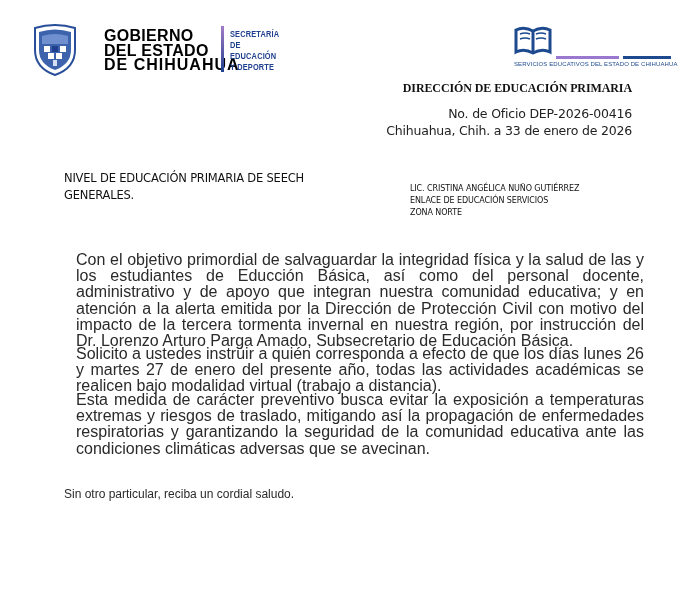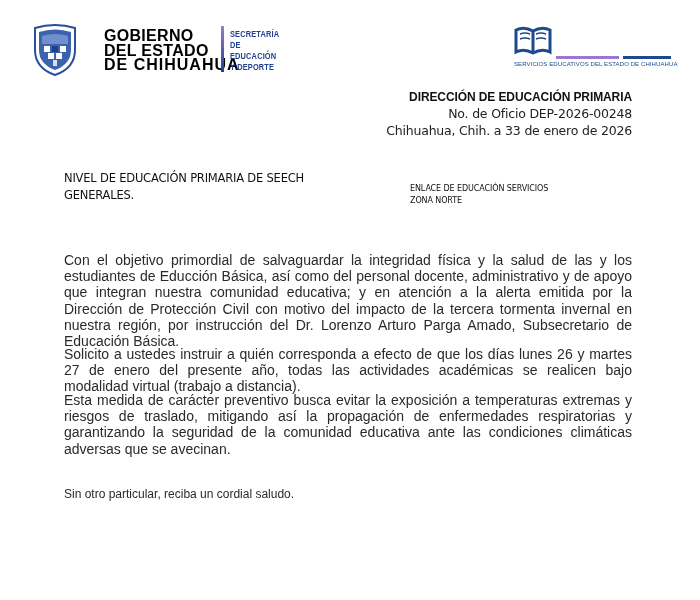--- a/index.html
+++ b/index.html
@@ -17,30 +17,30 @@
 
     
     .seech-logo { left: 514px; top: 22px; width: 160px; height: 50px; }
     .book-icon { position: absolute; left: 0; top: 4px; width: 38px; height: 30px; }
     .seech-word { position: absolute; left: 40px; top: -2px; font-family: "Liberation Sans", sans-serif; font-weight: bold; font-style: italic; font-size: 33px; color: #1d4a8f; letter-spacing: 0.5px; }
     .seech-bar-purple { position: absolute; left: 42px; top: 34px; width: 63px; height: 3px; background: #9a78cf; }
     .seech-bar-blue { position: absolute; left: 109px; top: 34px; width: 48px; height: 3px; background: #1d4a8f; }
     .seech-sub { position: absolute; left: 0; top: 39px; font-family: "Liberation Sans", sans-serif; font-size: 6px; color: #1d4a8f; white-space: nowrap; letter-spacing: 0.1px; }
 
     
-    .dir-title { right: 68px; top: 90px; font-family: Liberation Sans, sans-serif; font-weight: bold; font-size: 12px; color: #111; text-align: right; letter-spacing: -0.1px; }
+    .dir-title { right: 68px; top: 81px; font-family: Liberation Serif, serif; font-weight: bold; font-size: 12px; color: #111; text-align: right; letter-spacing: -0.1px; }
     .oficio { right: 68px; top: 105px; font-family: "DejaVu Sans", sans-serif; font-size: 12.5px; color: #222; text-align: right; line-height: 17px; letter-spacing: -0.2px; }
 
     
     .addressee { left: 64px; top: 170px; font-family: "DejaVu Sans", sans-serif; font-size: 11.5px; line-height: 17px; color: #111; letter-spacing: -0.2px; }
     .addressee .bold { font-weight: bold; font-size: 12px; }
     .cc { left: 410px; top: 183px; font-family: "DejaVu Sans", sans-serif; font-size: 8px; line-height: 12px; color: #111; letter-spacing: -0.1px; }
 
     
-    .body-text { left: 64px; width: 568px; font-family: "Liberation Sans", sans-serif; font-size: 14px; line-height: 16.2px; color: #2a2a2a; text-align: justify; margin: 0; }
+    .body-text { left: 76px; width: 568px; font-family: "Liberation Sans", sans-serif; font-size: 16px; line-height: 16.2px; color: #2a2a2a; text-align: justify; margin: 0; }
     .p1 { top: 252px; }
     .p2 { top: 346px; }
     .p3 { top: 392px; }
     .closing { left: 64px; top: 487px; font-family: "Liberation Sans", sans-serif; font-size: 12px; color: #2a2a2a; }
   </style>
 </head>
 <body>
 
 <div class="abs gob-logo">
   <svg class="shield" viewBox="0 0 46 52">
@@ -73,30 +73,31 @@
     <path d="M19 5 L19 27" stroke="#1d4a8f" stroke-width="3"></path>
     <path d="M6 8 Q11 6 16 8 M6 13 Q11 11 16 13 M22 8 Q27 6 32 8 M22 13 Q27 11 32 13" stroke="#1d4a8f" stroke-width="1.5" fill="none"></path>
   </svg>
   <div class="seech-bar-purple"></div>
   <div class="seech-bar-blue"></div>
   <div class="seech-sub">SERVICIOS EDUCATIVOS DEL ESTADO DE CHIHUAHUA</div>
 </div>
 
 <div class="abs dir-title">DIRECCIÓN DE EDUCACIÓN PRIMARIA</div>
 <div class="abs oficio">
-  <div>No. de Oficio DEP-2026-00248</div>
+  <div>No. de Oficio DEP-2026-00416</div>
   <div>Chihuahua, Chih. a 33 de enero de 2026</div>
 </div>
 
 <div class="abs addressee">
   <div>NIVEL DE EDUCACIÓN PRIMARIA DE SEECH</div>
   <div>GENERALES.</div>
 </div>
 
 <div class="abs cc">
+  <div>LIC. CRISTINA ANGÉLICA NUÑO GUTIÉRREZ</div>
   <div>ENLACE DE EDUCACIÓN SERVICIOS</div>
   <div>ZONA NORTE</div>
 </div>
 
 <p class="abs body-text p1">Con el objetivo primordial de salvaguardar la integridad física y la salud de las y los estudiantes de Educción Básica, así como del personal docente, administrativo y de apoyo que integran nuestra comunidad educativa; y en atención a la alerta emitida por la Dirección de Protección Civil con motivo del impacto de la tercera tormenta invernal en nuestra región, por instrucción del Dr. Lorenzo Arturo Parga Amado, Subsecretario de Educación Básica.</p>
 <p class="abs body-text p2">Solicito a ustedes instruir a quién corresponda a efecto de que los días lunes 26 y martes 27 de enero del presente año, todas las actividades académicas se realicen bajo modalidad virtual (trabajo a distancia).</p>
 <p class="abs body-text p3">Esta medida de carácter preventivo busca evitar la exposición a temperaturas extremas y riesgos de traslado, mitigando así la propagación de enfermedades respiratorias y garantizando la seguridad de la comunidad educativa ante las condiciones climáticas adversas que se avecinan.</p>
 
 <div class="abs closing">Sin otro particular, reciba un cordial saludo.</div>
 

